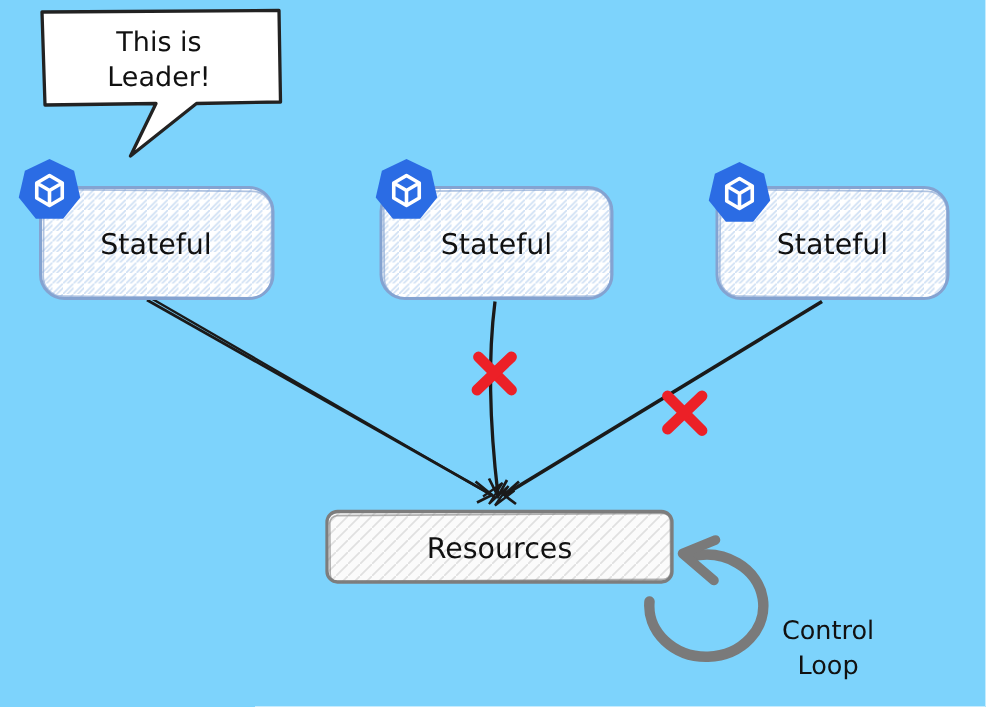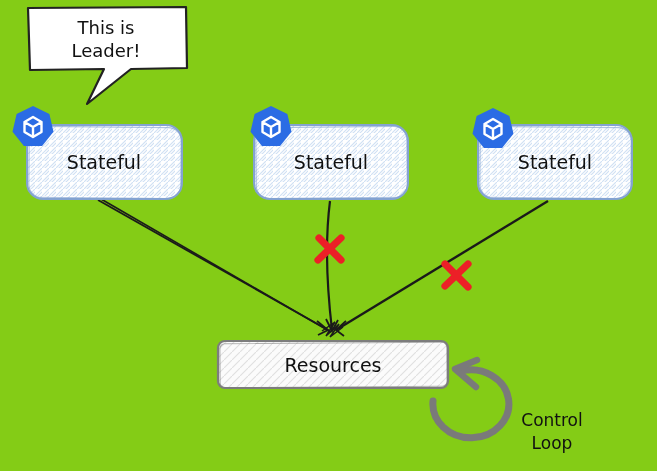--- a/index.html
+++ b/index.html
@@ -4,21 +4,21 @@
 <style>
   html, body {
     margin: 0;
     padding: 0;
     background: #ffffff;
   }
   .canvas {
     position: relative;
     width: 657px;
     height: 471px;
-    background: #84cc16;
+    background: #7dd3fc;
     overflow: hidden;
   }
   svg { display: block; }
   text {
     font-family: "DejaVu Sans", sans-serif;
     fill: #111111;
     user-select: none;
   }
   .node-label   { font-size: 19px; }
   .bubble-label { font-size: 18px; font-weight: 500; }

